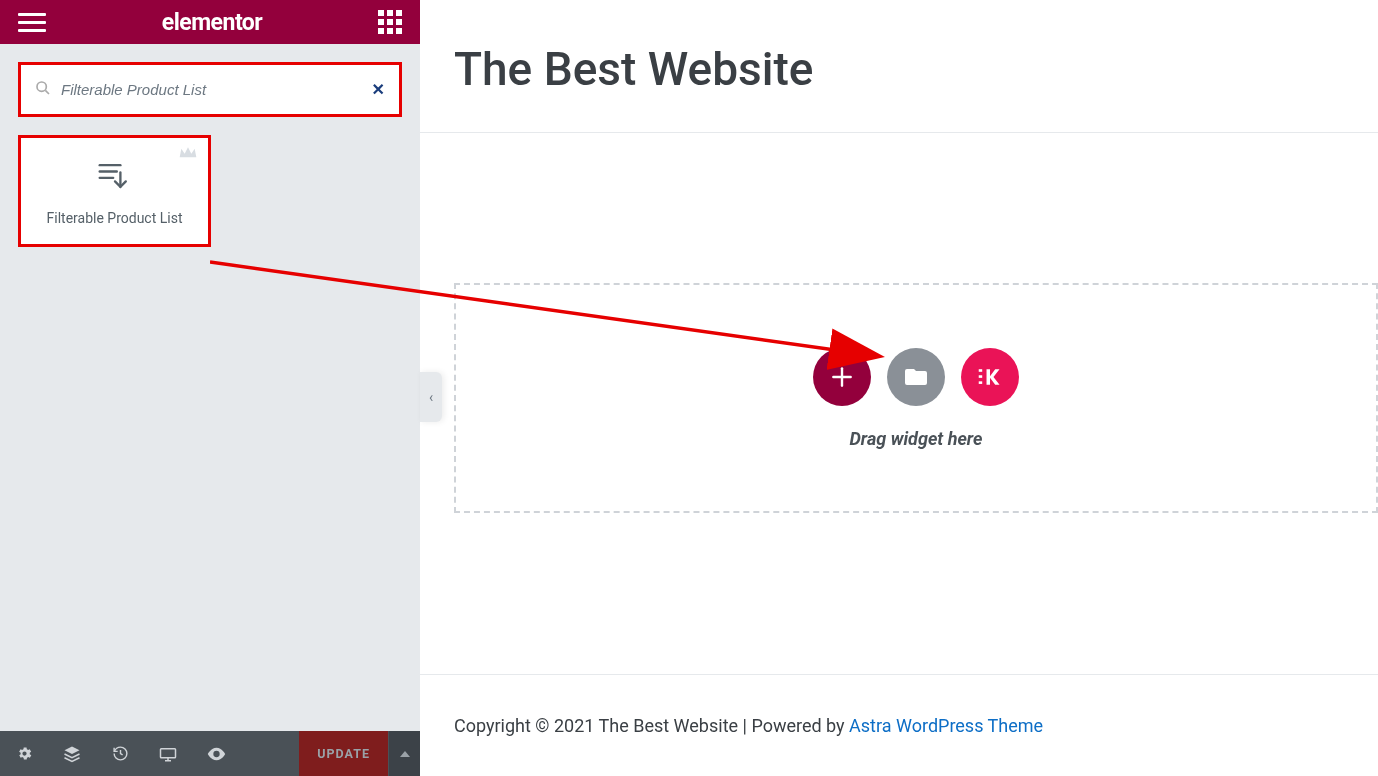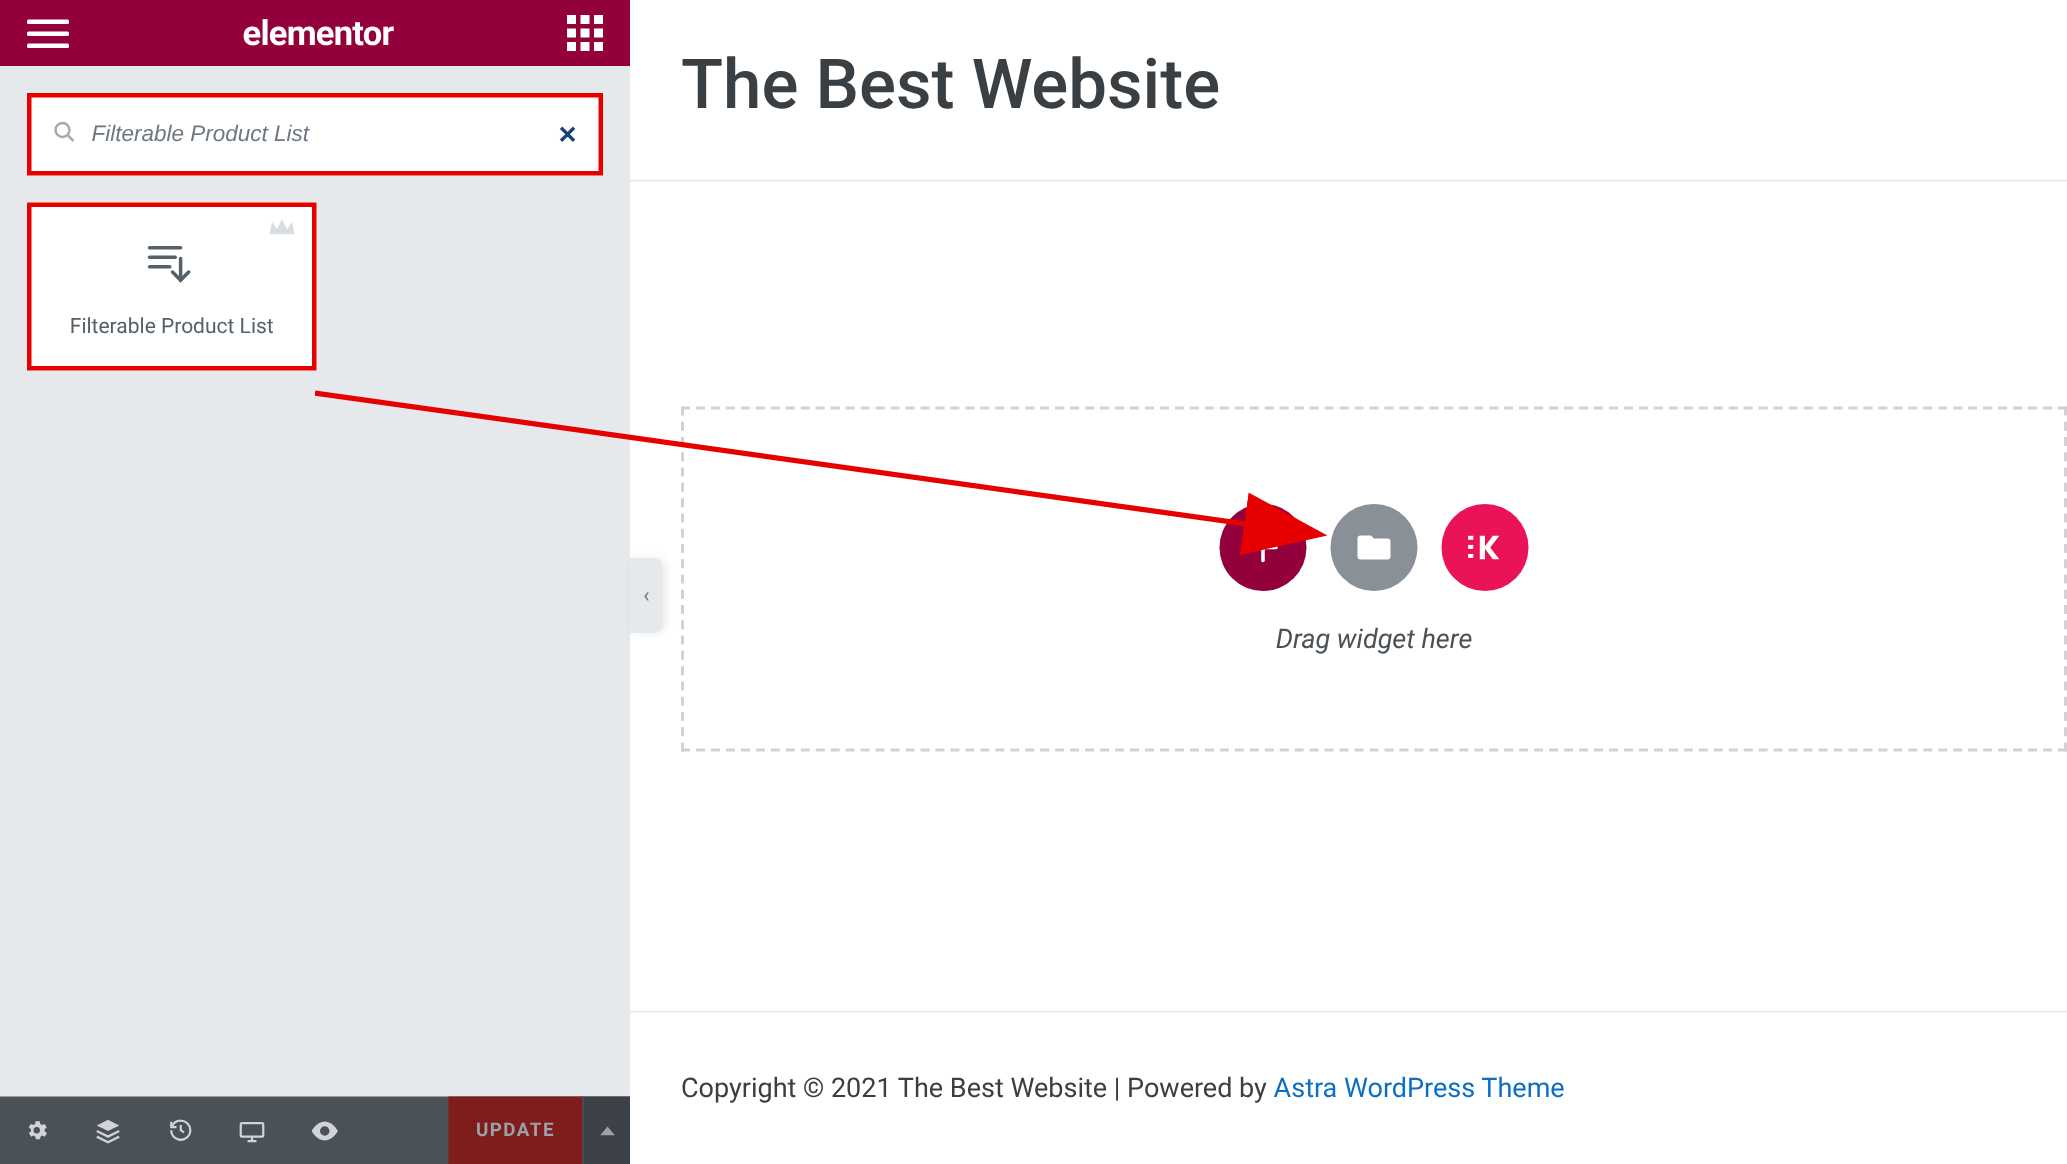--- a/index.html
+++ b/index.html
@@ -34,31 +34,31 @@
 .collapse-handle { position: absolute; left: 420px; top: 372px; width: 22px; height: 50px; background: #e6e9ec; border-top-right-radius: 6px; border-bottom-right-radius: 6px; display: flex; align-items: center; justify-content: center; cursor: pointer; color: #6d7882; font-size: 14px; box-shadow: 2px 0 6px rgba(0,0,0,0.08); }
 
 .sidebar-footer { margin-top: auto; height: 45px; background: #4a5157; display: flex; align-items: center; }
 .sidebar-footer .f-btn { width: 48px; height: 45px; display: flex; align-items: center; justify-content: center; color: #d0d4d8; cursor: pointer; }
 .sidebar-footer .update-wrap { margin-left: auto; display: flex; }
 .sidebar-footer .update-btn { background: #7f1d1d; height: 45px; padding: 0 18px; display: flex; align-items: center; color: #9aa1a7; font-size: 12.5px; font-weight: 700; letter-spacing: 1px; cursor: pointer; }
 .sidebar-footer .update-toggle { width: 32px; height: 45px; background: #3c4248; border-left: 1px solid #4a5157; display: flex; align-items: center; justify-content: center; color: #9aa1a7; cursor: pointer; }
 
 
 .canvas { flex: 1; background: #fff; display: flex; flex-direction: column; height: 100%; }
-.page-header { padding: 30px 34px 36px; border-bottom: 1px solid #e6e9ec; }
+.page-header { padding: 42px 34px 36px; border-bottom: 1px solid #e6e9ec; }
 .page-title { font-size: 46px; font-weight: 500; color: #3a3f44; }
 
 .canvas-body { flex: 1; padding-top: 150px; }
 .drop-section { margin: 0 0 0 34px; border: 2px dashed #cfd3d8; height: 230px; display: flex; flex-direction: column; align-items: center; justify-content: center; }
 .drop-buttons { display: flex; gap: 16px; margin-bottom: 22px; }
 .circle-btn { width: 58px; height: 58px; border-radius: 50%; display: flex; align-items: center; justify-content: center; color: #fff; cursor: pointer; }
 .circle-add { background: #93003c; font-size: 30px; font-weight: 300; }
 .circle-folder { background: #8a9097; }
 .circle-ek { background: #ea1357; font-weight: 700; font-size: 20px; }
-.drag-hint { font-style: italic; color: #4a5157; font-size: 18px; }
+.drag-hint { font-style: italic; color: #4a5157; font-size: 18px; font-weight: bold; }
 
 .page-footer { border-top: 1px solid #e6e9ec; padding: 40px 34px; color: #3a3f44; font-size: 18px; }
 .page-footer a { color: #0d6ec6; text-decoration: none; }
 
 
 .arrow-svg { position: absolute; left: 210px; top: 258px; pointer-events: none; }
 </style>
 </head>
 <body>
 

